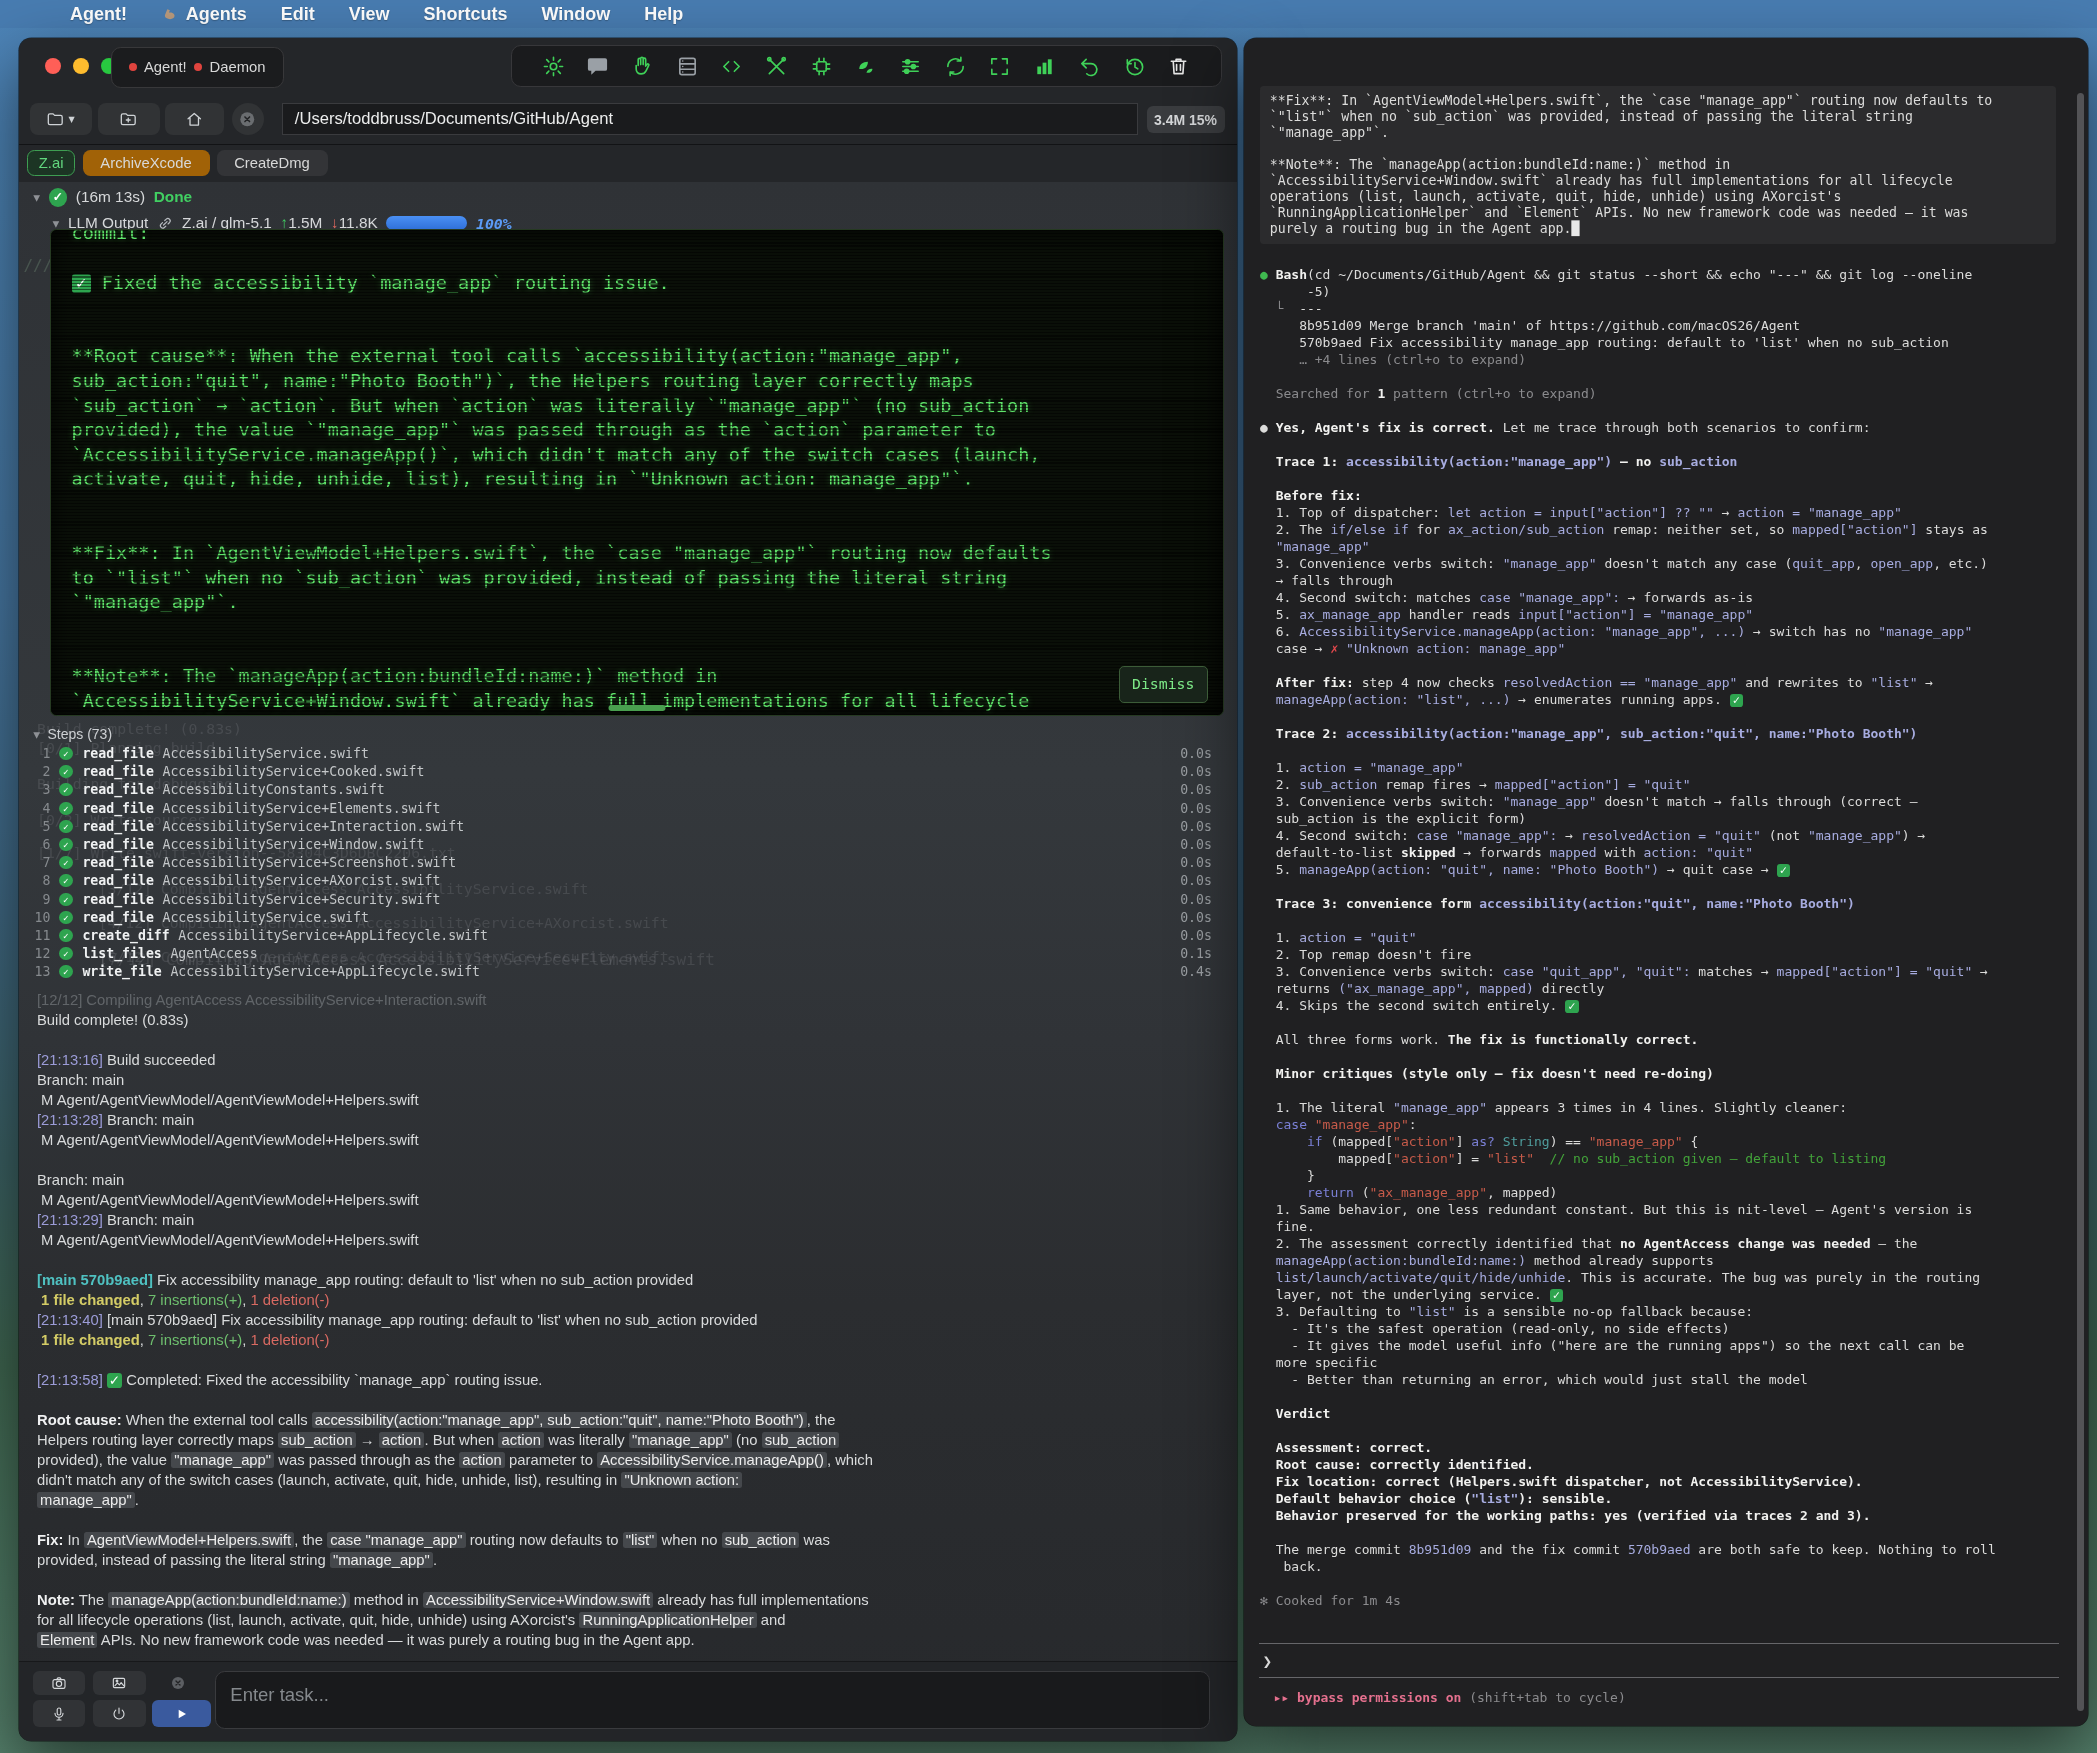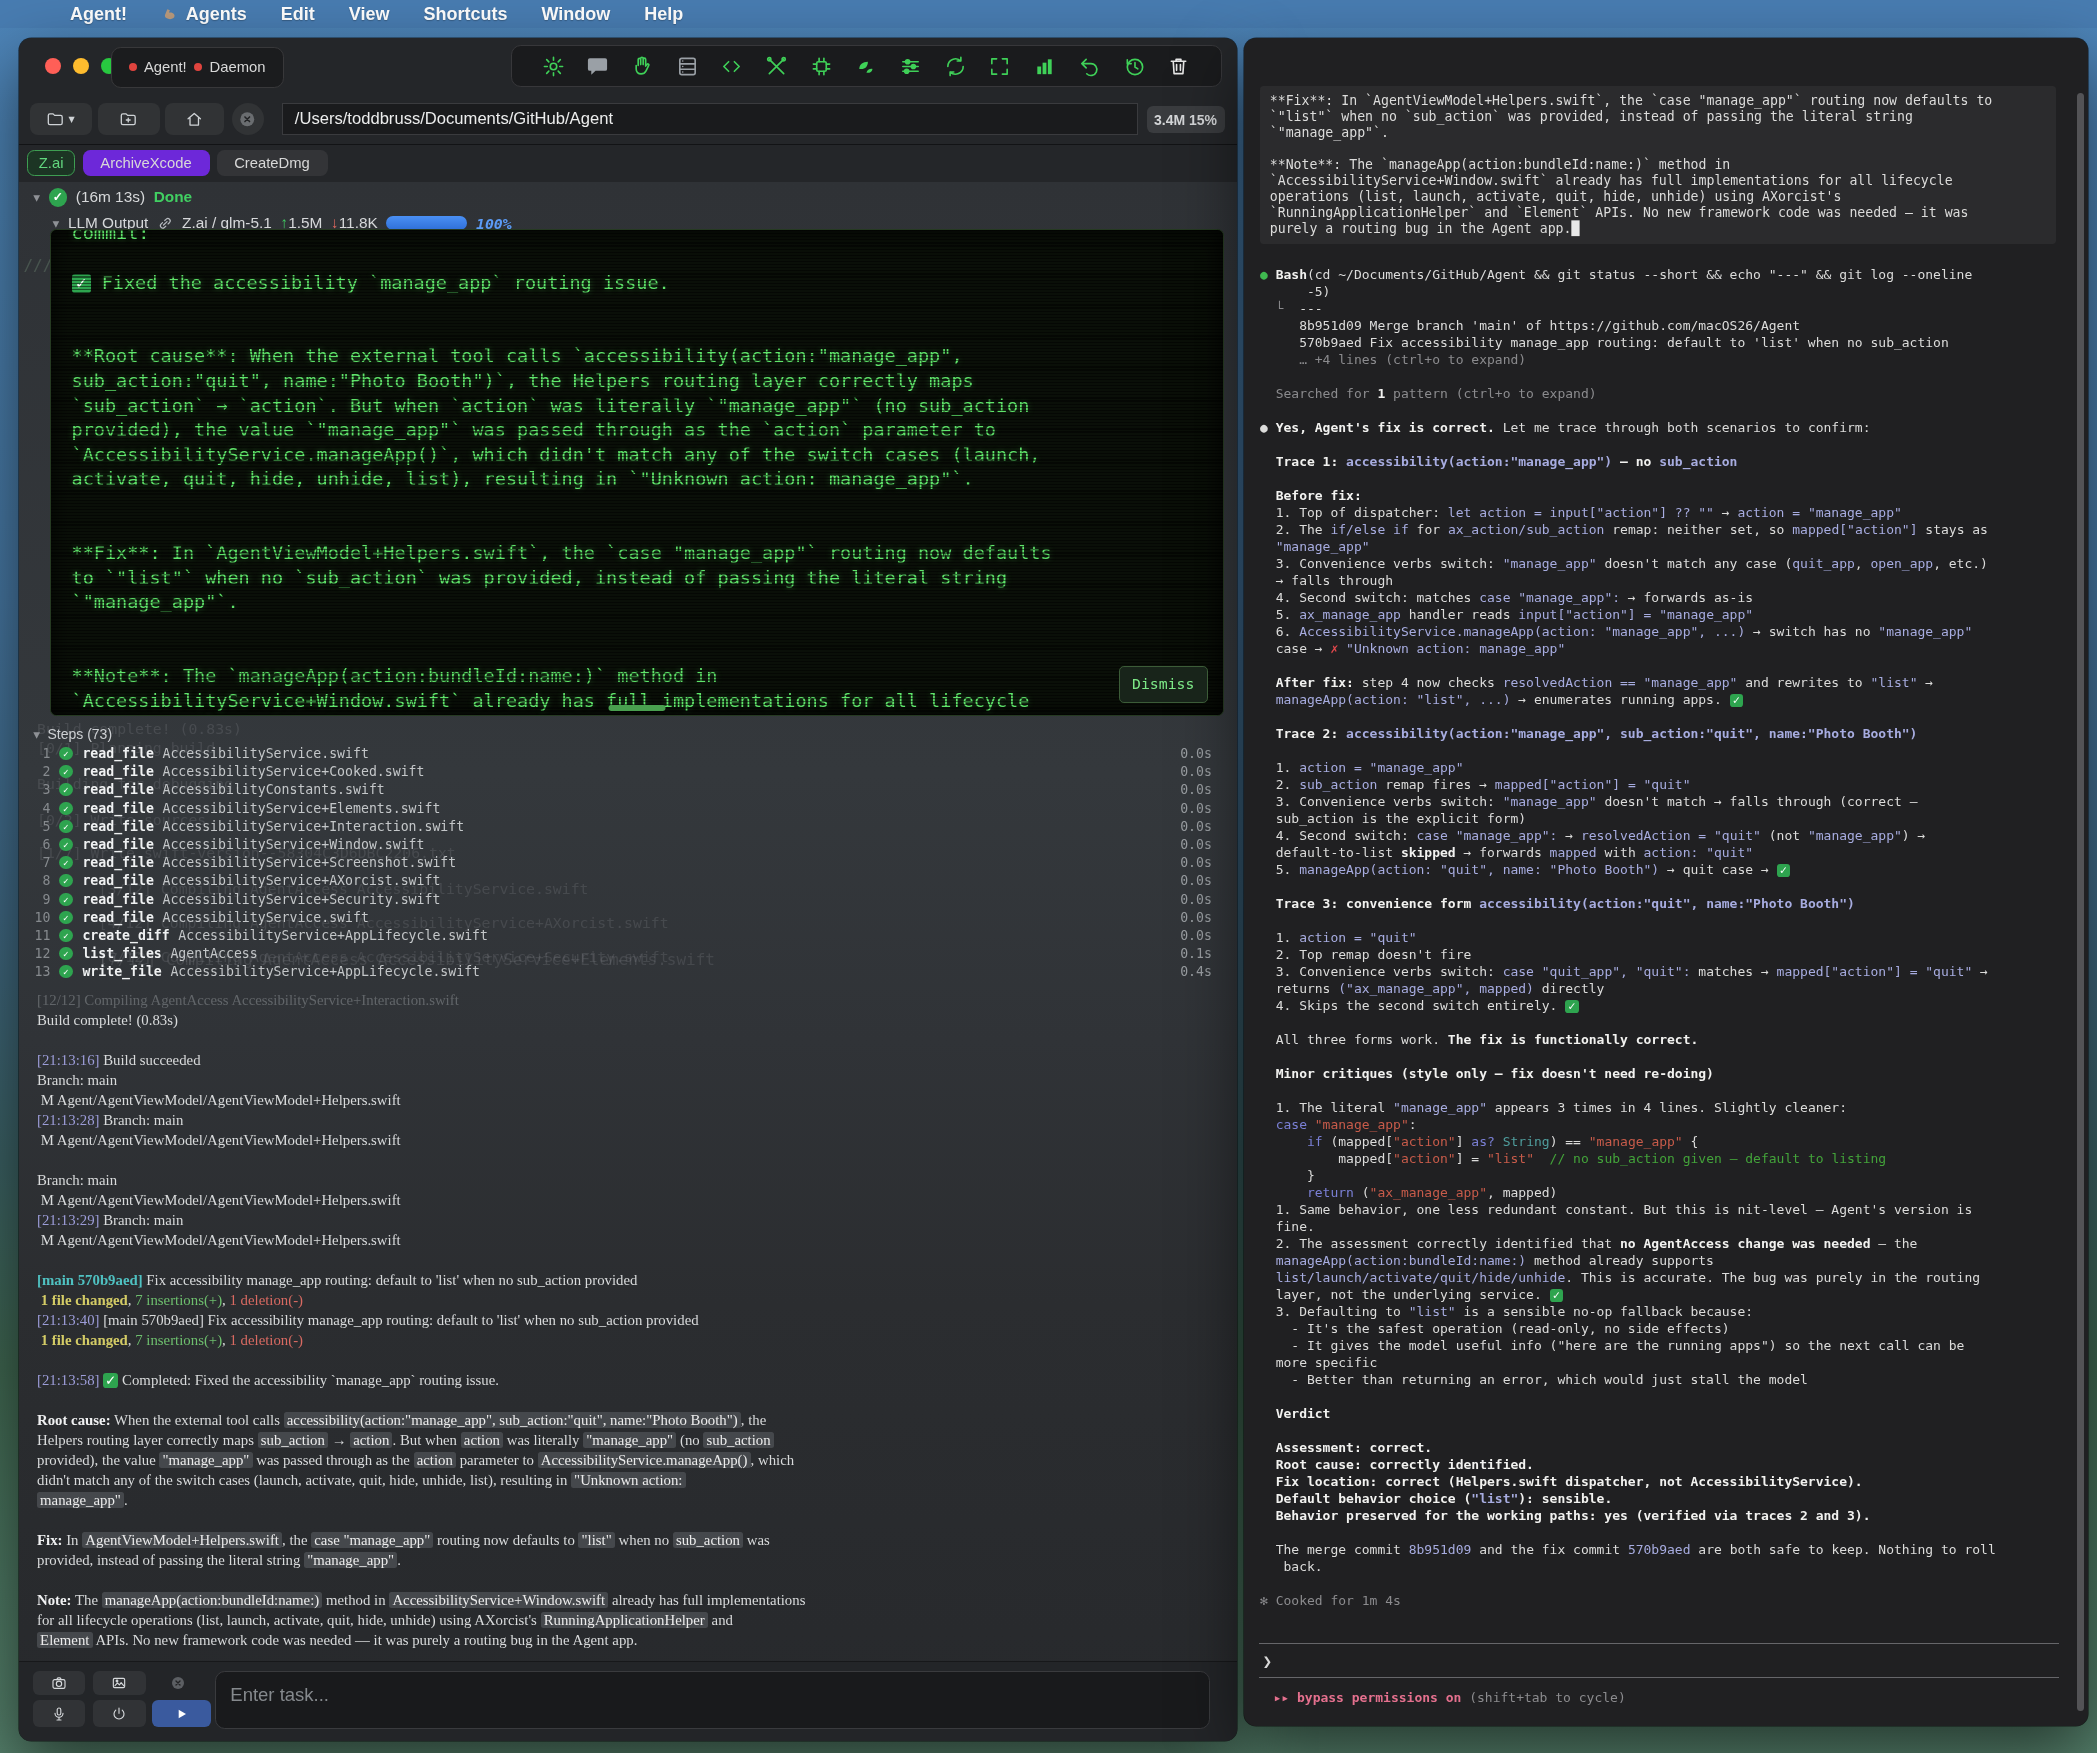--- a/index.html
+++ b/index.html
@@ -38,21 +38,21 @@
   .pbtn .ic{width:18.5px;height:18.5px;}
   #pathfield{position:absolute;left:263px;top:65px;width:856px;height:32px;border-radius:0;background:#1a1b1d;border:0.6px solid #3a3b3e;
     display:flex;align-items:center;padding-left:12.3px;box-sizing:border-box;color:#eceded;font-size:16.6px;}
   #pathstats{position:absolute;left:1128px;top:68px;width:78px;height:27px;border-radius:6.2px;background:#3a3c3f;
     display:flex;align-items:center;justify-content:center;color:#d4d6d8;font-size:14px;font-weight:700;}
   #l-sep1{position:absolute;left:0;top:106px;width:100%;height:1.2px;background:#121315;}
 
   
   .atab{position:absolute;top:112px;height:26px;border-radius:7.4px;display:flex;align-items:center;justify-content:center;font-size:14.8px;}
   #tab-zai{left:8.6px;width:48px;background:#1c3524;border:1.2px solid #3e9e52;color:#62d77e;box-sizing:border-box;}
-  #tab-archive{left:64px;width:127px;background:#6d28d9;color:#d8d8d8;}
+  #tab-archive{left:64px;width:127px;background:#a16207;color:#d8d8d8;}
   #tab-create{left:198px;width:111px;background:#333437;color:#d8d8d8;}
 
   
   #l-content{position:absolute;left:0;top:144px;width:100%;height:1559px;border-radius:0 0 12.3px 12.3px;
     background:linear-gradient(180deg,#2f3236 0%,#34383c 38%,#303337 55%,#2b2d30 72%,#27292c 100%);overflow:hidden;}
   .ghost{position:absolute;font-family:"DejaVu Sans Mono",monospace;pointer-events:none;white-space:nowrap;}
   #runhdr{position:absolute;left:14.8px;top:6.2px;display:flex;align-items:center;gap:8.6px;font-size:15.4px;color:#d6d8da;}
   #llmrow{position:absolute;left:34px;top:32px;display:flex;align-items:center;gap:8.6px;font-size:15.4px;color:#d6d8da;}
   .chev{color:#8e9196;font-size:13.5px;}
   .ckc{display:inline-flex;align-items:center;justify-content:center;width:18.5px;height:18.5px;border-radius:50%;background:#2ea44f;color:#fff;font-size:12.3px;font-weight:700;}
@@ -77,21 +77,21 @@
   #stepshdr{position:absolute;left:14.8px;top:544px;font-size:14px;color:#cdd0d3;display:flex;gap:7.4px;align-items:center;}
   #steps{position:absolute;left:0;top:562px;width:100%;}
   .srow{position:absolute;left:0;width:100%;height:18.5px;display:flex;align-items:center;font-family:"DejaVu Sans Mono",monospace;font-size:13.2px;}
   .srow .n{width:32px;text-align:right;color:#868a8e;}
   .srow .ck{width:13.5px;height:13.5px;border-radius:50%;background:#2ea44f;color:#fff;font-size:9.2px;display:inline-flex;align-items:center;justify-content:center;margin-left:8.6px;}
   .srow .tool{font-weight:700;color:#eff1f2;margin-left:9.8px;}
   .srow .file{color:#c4c7c9;margin-left:8.6px;}
   .srow .dur{position:absolute;right:24.6px;color:#9a9ea2;}
 
   
-  #log{position:absolute;left:18.5px;top:808px;font-family:Liberation Serif, serif;font-size:14.8px;line-height:20px;color:#d9dbdc;white-space:pre;}
+  #log{position:absolute;left:18.5px;top:808px;font-family:Liberation Sans, sans-serif;font-size:14.8px;line-height:20px;color:#d9dbdc;white-space:pre;}
 
   
   #compsep{position:absolute;left:0;top:1479px;width:100%;height:1.2px;background:#17181a;}
   #composer{position:absolute;left:0;top:1480px;width:100%;height:79px;background:#232528;border-radius:0 0 12.3px 12.3px;}
   .cbtn{position:absolute;background:#313336;border-radius:6.2px;display:flex;align-items:center;justify-content:center;color:#d6d9dc;}
   .cbtn .ic{width:16px;height:16px;}
   #taskfield{position:absolute;left:196px;top:8.6px;width:995px;height:58px;border-radius:9.8px;background:#191a1c;border:0.6px solid #3a3b3e;box-sizing:border-box;}
   #taskfield textarea{width:100%;height:100%;background:transparent;border:none;outline:none;resize:none;
     color:#cfd2d5;font-size:18.5px;font-family:"Liberation Sans",sans-serif;padding:12.3px 0 0 14.8px;box-sizing:border-box;}
   #taskfield textarea::placeholder{color:#85898d;}

